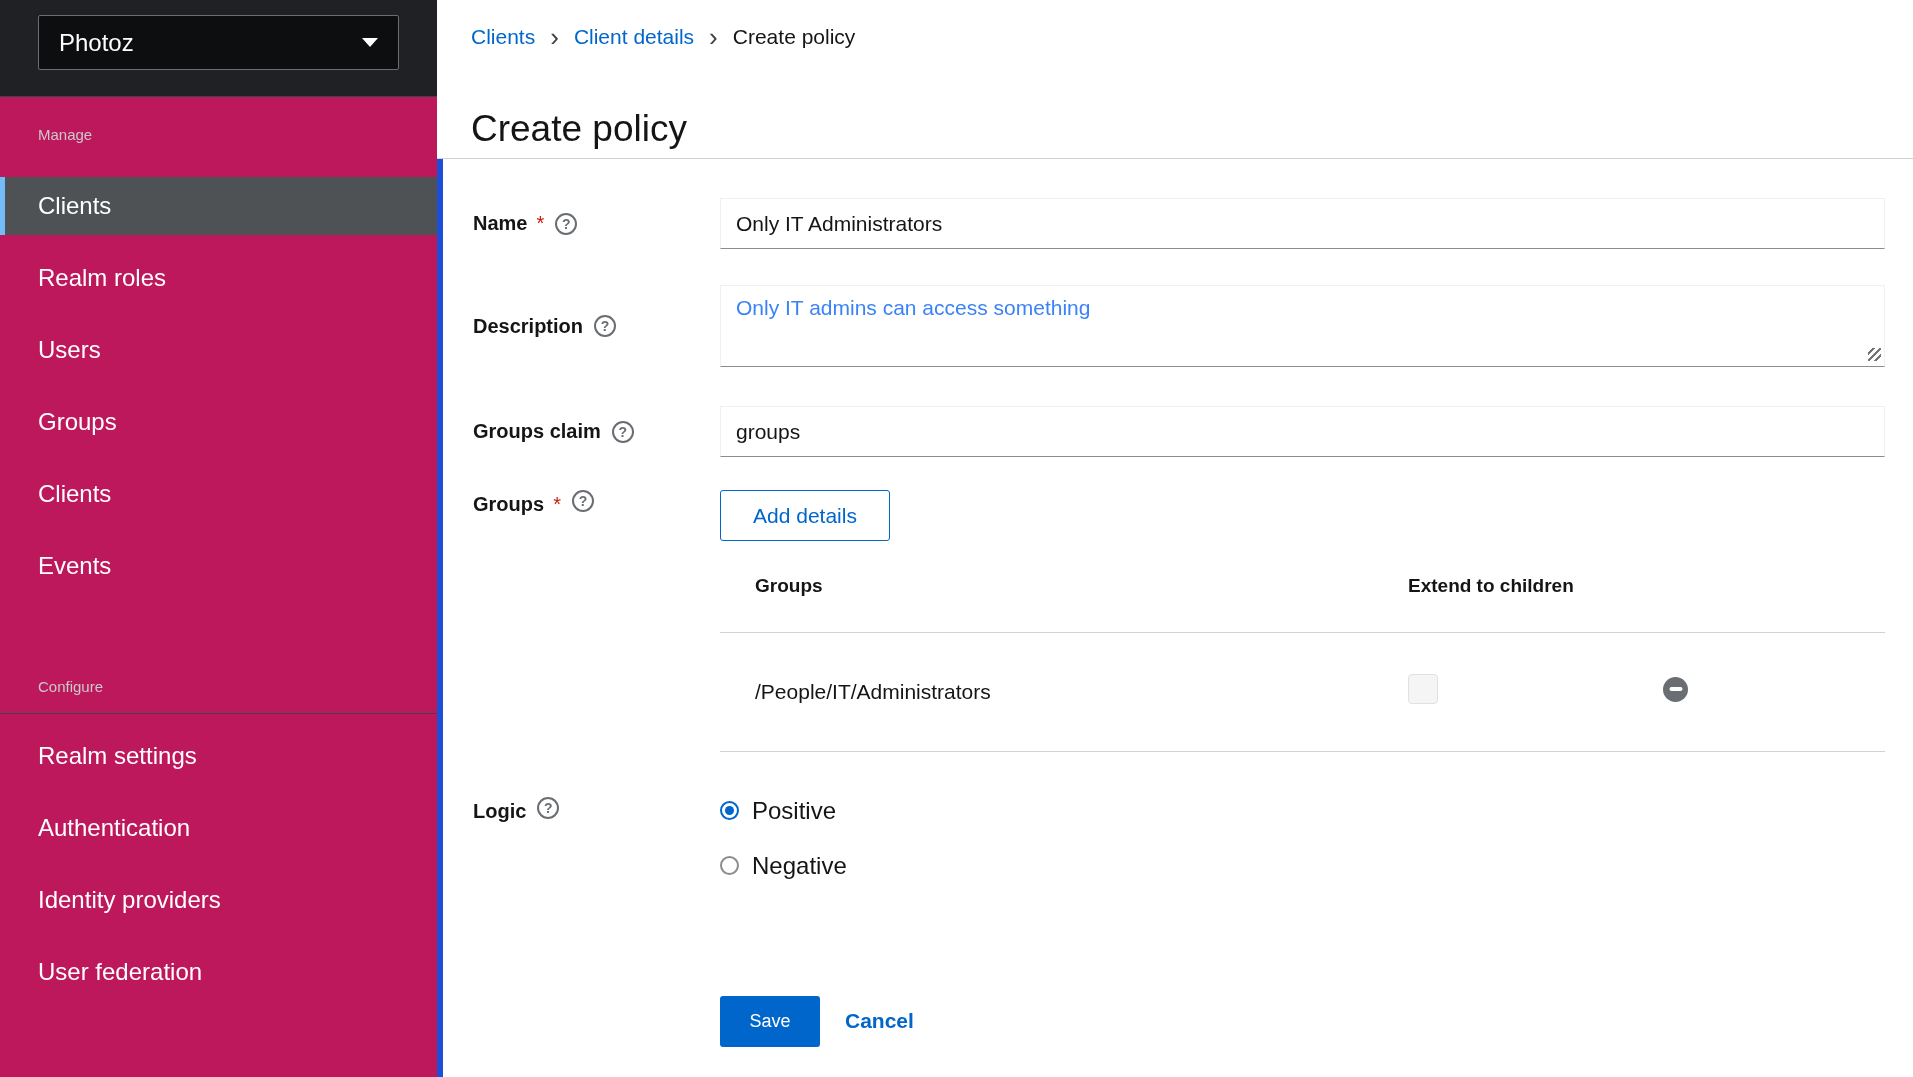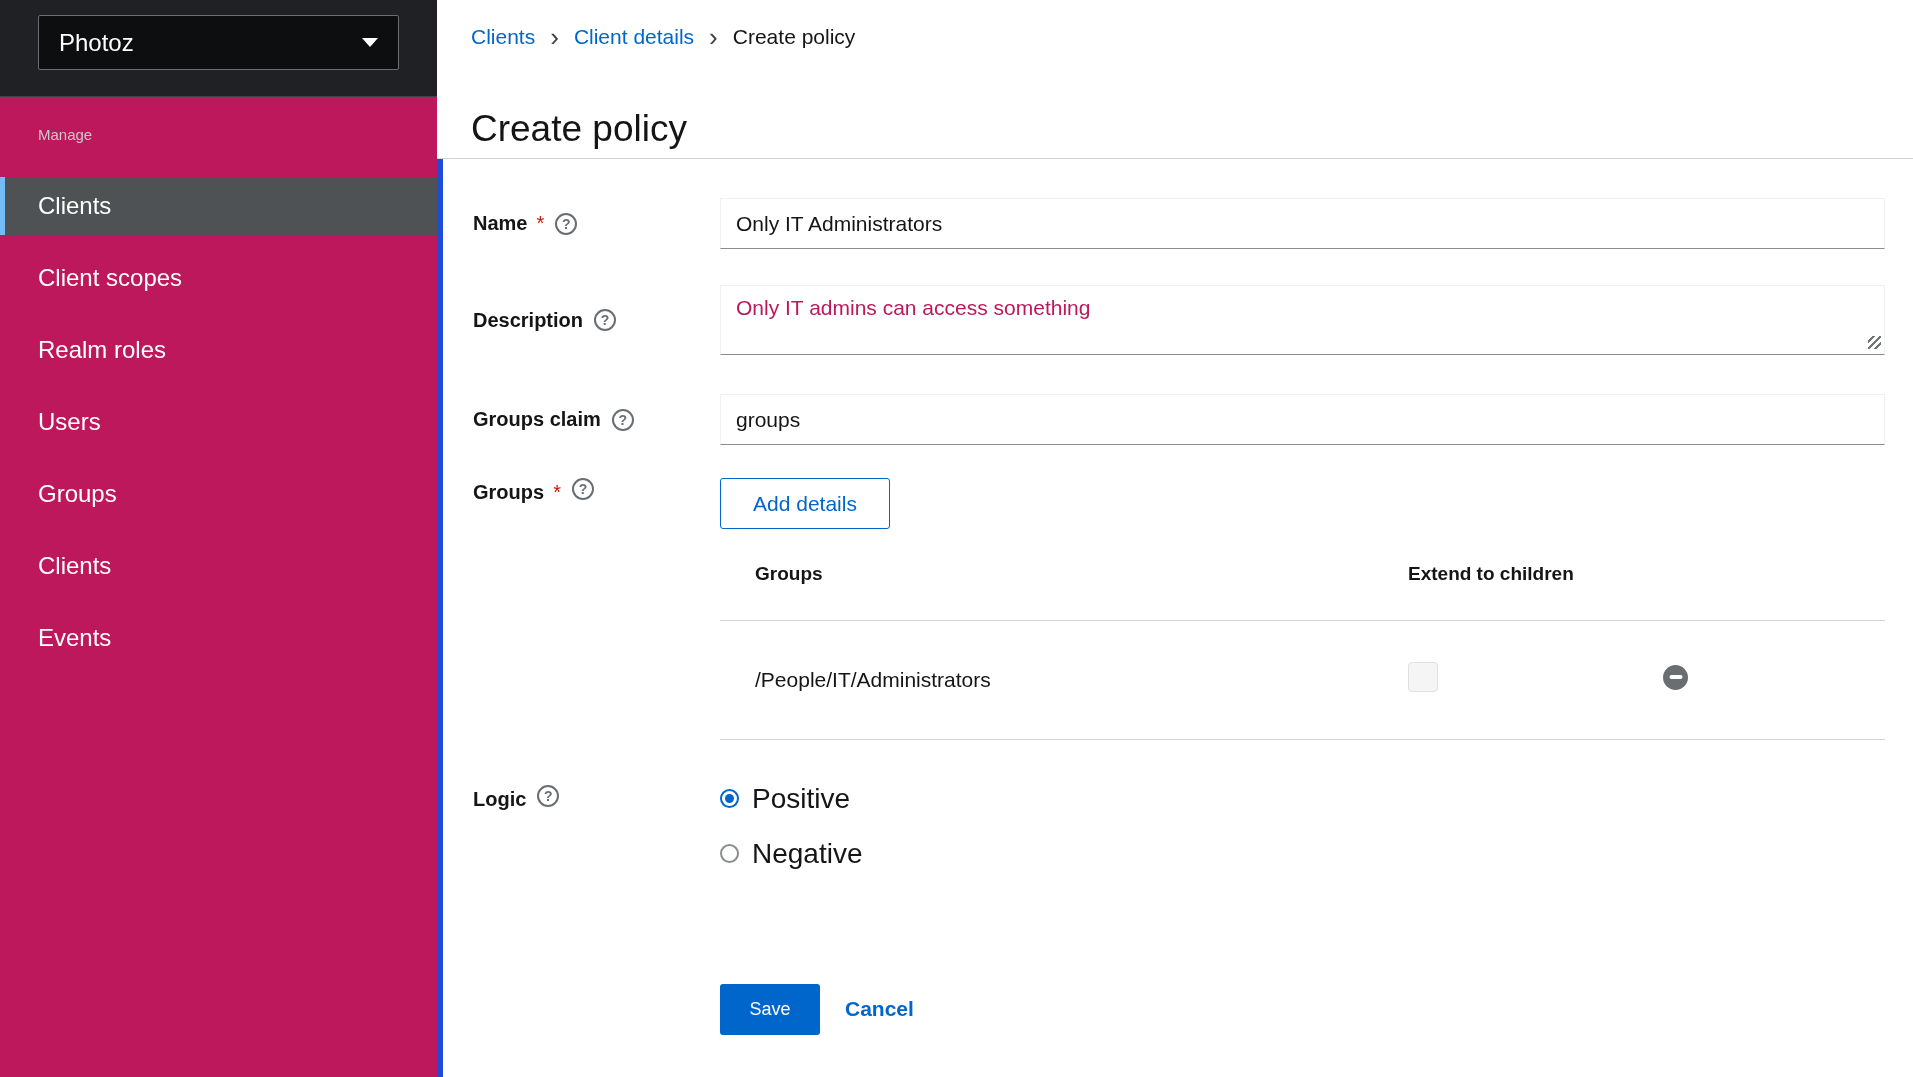--- a/index.html
+++ b/index.html
@@ -94,24 +94,24 @@
 
   .text-input {
     width: 100%; height: 51px;
     border: 1px solid #f0f0f0; border-bottom: 1px solid #8a8d90;
     font-family: "Liberation Sans", sans-serif;
     font-size: 21px; color: #151515;
     padding: 0 15px; background: #ffffff; outline: none;
   }
   .textarea-wrap { position: relative; width: 100%; }
   .text-area {
-    width: 100%; height: 70px;
+    width: 100%; height: 82px;
     border: 1px solid #f0f0f0; border-bottom: 1px solid #8a8d90;
     font-family: "Liberation Sans", sans-serif;
-    font-size: 21px; color: #be185d;
+    font-size: 21px; color: #3b82f6;
     padding: 10px 15px; background: #ffffff; outline: none;
     resize: none; display: block;
   }
   .resize-grip {
     position: absolute; right: 4px; bottom: 6px;
     width: 13px; height: 13px;
     background: repeating-linear-gradient(135deg, transparent 0 3px, #737679 3px 5px);
     cursor: nwse-resize;
   }
 
@@ -163,21 +163,21 @@
     width: 19px; height: 19px; border-radius: 50%;
     border: 2px solid #8a8d90; background: #ffffff;
     display: inline-flex; align-items: center; justify-content: center;
     cursor: pointer;
   }
   .radio.selected { border-color: #0066cc; }
   .radio.selected::after {
     content: ""; width: 9px; height: 9px; border-radius: 50%;
     background: #0066cc;
   }
-  .radio-label { font-size: 28px; color: #151515; margin-left: 13px; }
+  .radio-label { font-size: 24px; color: #151515; margin-left: 13px; }
 
   .save-btn {
     width: 100px; height: 51px;
     background: #0066cc; color: #ffffff;
     border: none; border-radius: 3px;
     font-family: "Liberation Sans", sans-serif;
     font-size: 18px; cursor: pointer;
   }
   .cancel-link {
     color: #0066cc; font-size: 21px; margin-left: 25px;
@@ -195,40 +195,55 @@
     </div>
   </div>
 
   <div class="manage-block">
     <div class="nav-section-title">Manage</div>
     <ul class="nav-list">
       <li class="nav-item active">
           <span>Clients</span>
         </li>
       <li class="nav-item">
-          <span>Client scopes</span>
-        </li>
-      <li class="nav-item">
           <span>Realm roles</span>
         </li>
       <li class="nav-item">
           <span>Users</span>
         </li>
       <li class="nav-item">
           <span>Groups</span>
         </li>
       <li class="nav-item">
           <span>Clients</span>
         </li>
       <li class="nav-item">
           <span>Events</span>
         </li>
     </ul>
   </div>
 
+  <div class="configure-block">
+    <div class="nav-section-title">Configure</div>
+    <hr class="nav-divider">
+    <ul class="nav-list">
+      <li class="nav-item">
+          <span>Realm settings</span>
+        </li>
+      <li class="nav-item">
+          <span>Authentication</span>
+        </li>
+      <li class="nav-item">
+          <span>Identity providers</span>
+        </li>
+      <li class="nav-item">
+          <span>User federation</span>
+        </li>
+    </ul>
+  </div>
 </nav>
 
 <main class="content">
 
   <header class="content-header">
     <div class="breadcrumb">
       <a>Clients</a>
       <span class="separator">›</span>
       <a>Client details</a>
       <span class="separator">›</span>

